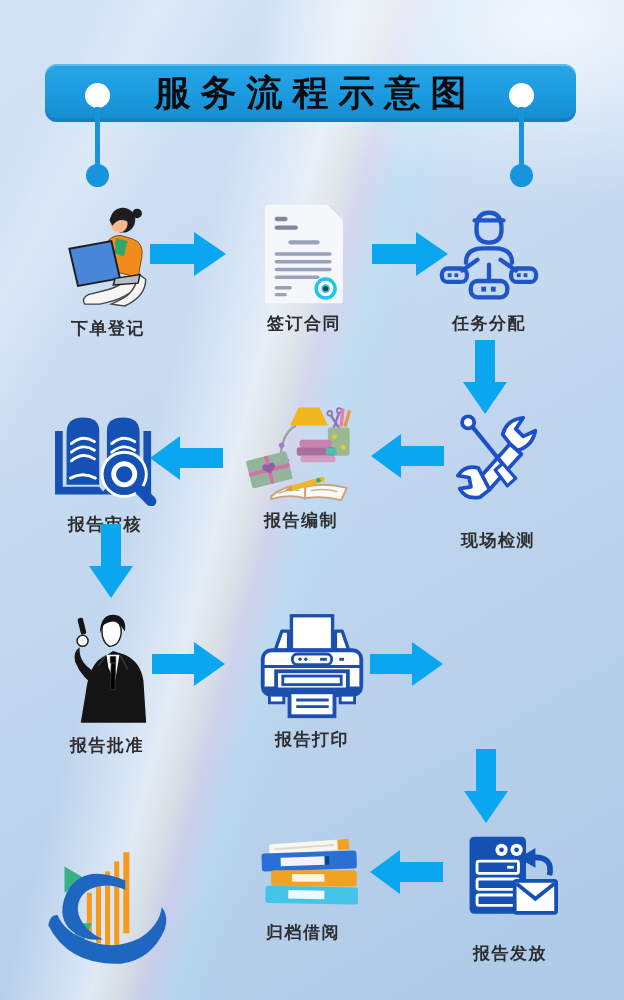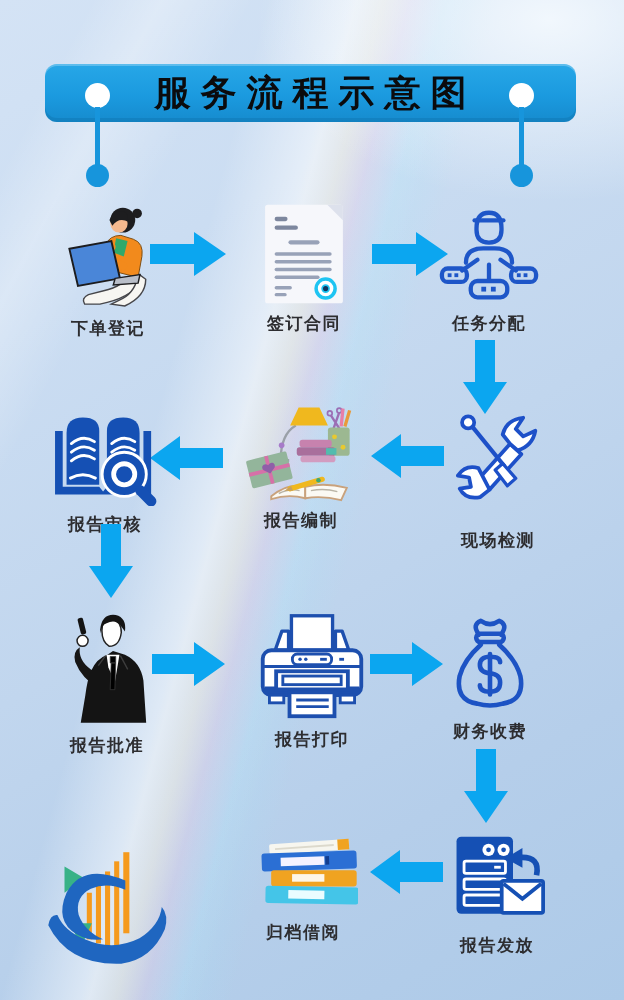--- a/index.html
+++ b/index.html
@@ -287,42 +287,28 @@
     </div>
     <div class="label">报告打印</div>
   </div>
 
   <div class="arrow" style="left:370px;top:642px;">
     <svg width="73" height="44">
         <polygon points="0,12 42,12 42,0 73,22 42,44 42,32 0,32" fill="#0ba6f0"></polygon>
       </svg>
   </div>
 
-  <div class="step" style="left:430px;top:617px;">
-    <div class="icon">
-      <svg width="92" height="96" viewBox="0 0 100 104">
-        <g fill="none" stroke="#1d53c4" stroke-width="5" stroke-linecap="round" stroke-linejoin="round">
-          <path d="M38,19 Q30,8 40,4 Q50,11 60,4 Q70,8 62,19"></path>
-          <rect x="35" y="18" width="30" height="9" rx="4.5"></rect>
-          <path d="M40,30 Q22,46 17,64 Q12,90 36,94 Q50,98 64,94 Q88,90 83,64 Q78,46 60,30"></path>
-          <path d="M50,40 L50,84"></path>
-          <path d="M61,49 Q61,43 50,43 Q39,43 39,52 Q39,60 50,61 Q61,62 61,71 Q61,81 50,81 Q39,81 39,74"></path>
-        </g>
-      </svg>
-    </div>
-    <div class="label">财务收费</div>
-  </div>
 
   <div class="arrow" style="left:464px;top:749px;">
     <svg width="44" height="74">
         <polygon points="12,0 32,0 32,42 44,42 22,74 0,42 12,42" fill="#0ba6f0"></polygon>
       </svg>
   </div>
 
-  <div class="step" style="left:437px;top:831px;">
+  <div class="step" style="left:450px;top:831px;gap:8px;">
     <div class="icon">
       <svg width="96" height="96" viewBox="0 0 102 100">
         <rect x="8" y="5" width="60" height="82" rx="5" fill="#1550b4"></rect>
         <circle cx="42" cy="19" r="6.5" fill="#ffffff"></circle>
           <circle cx="42" cy="19" r="2.5" fill="#1550b4"></circle>
         <circle cx="58" cy="19" r="6.5" fill="#ffffff"></circle>
           <circle cx="58" cy="19" r="2.5" fill="#1550b4"></circle>
         <rect x="16" y="31" width="44" height="13" rx="2" fill="none" stroke="#ffffff" stroke-width="3"></rect>
         <rect x="48" y="36" width="7" height="3" fill="#ffffff"></rect>
         <rect x="16" y="50" width="44" height="11" rx="2" fill="none" stroke="#ffffff" stroke-width="3"></rect>

